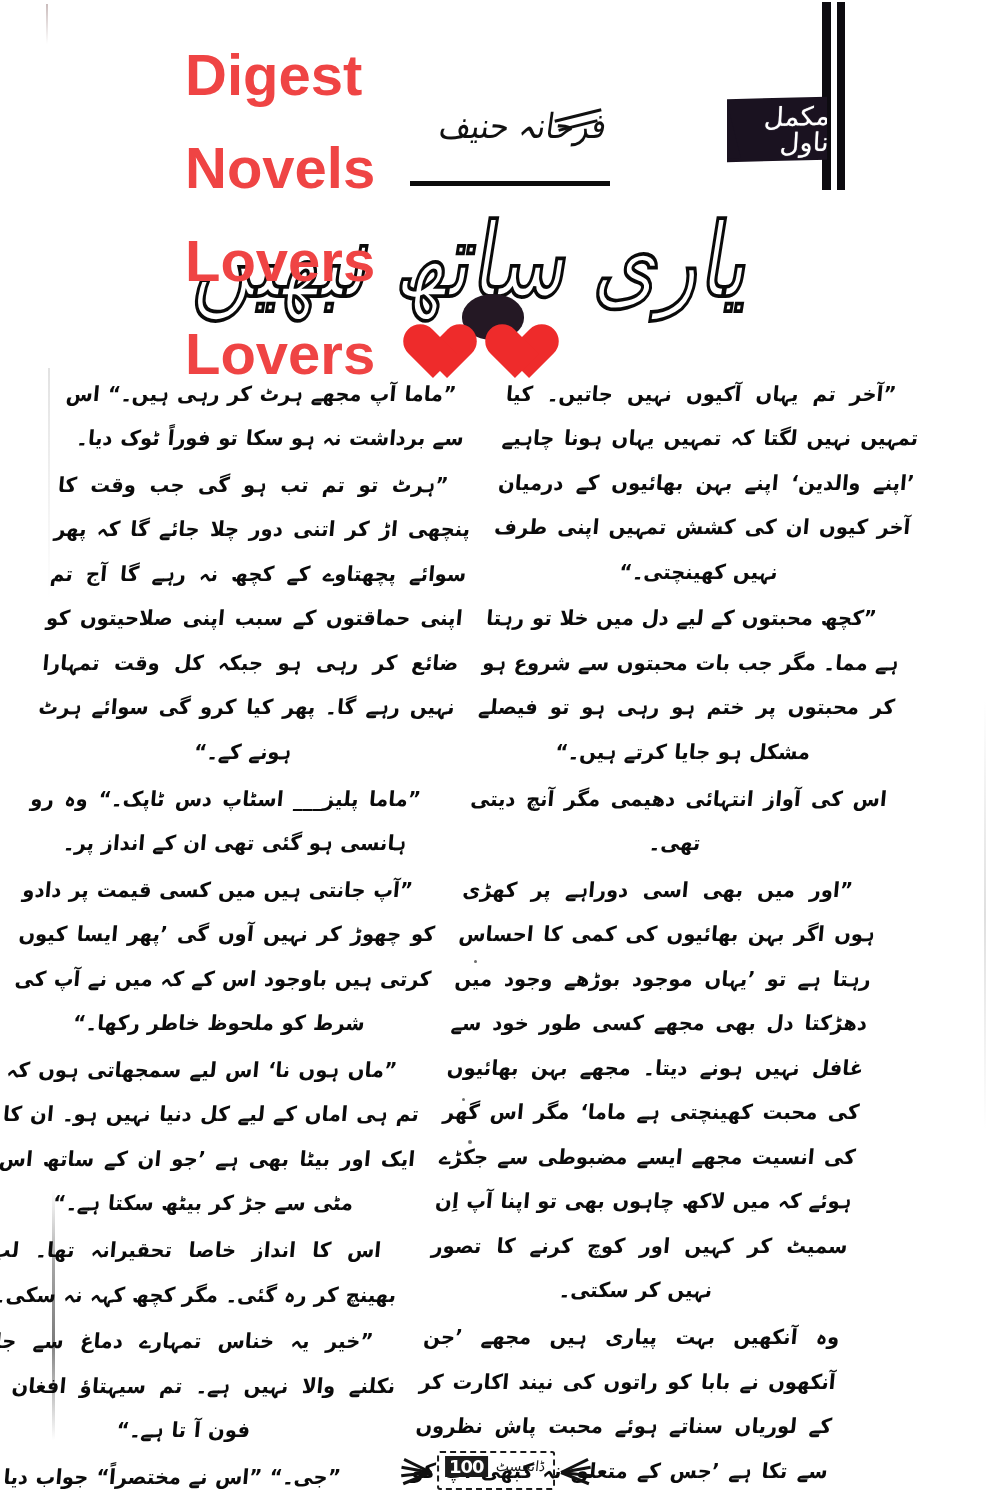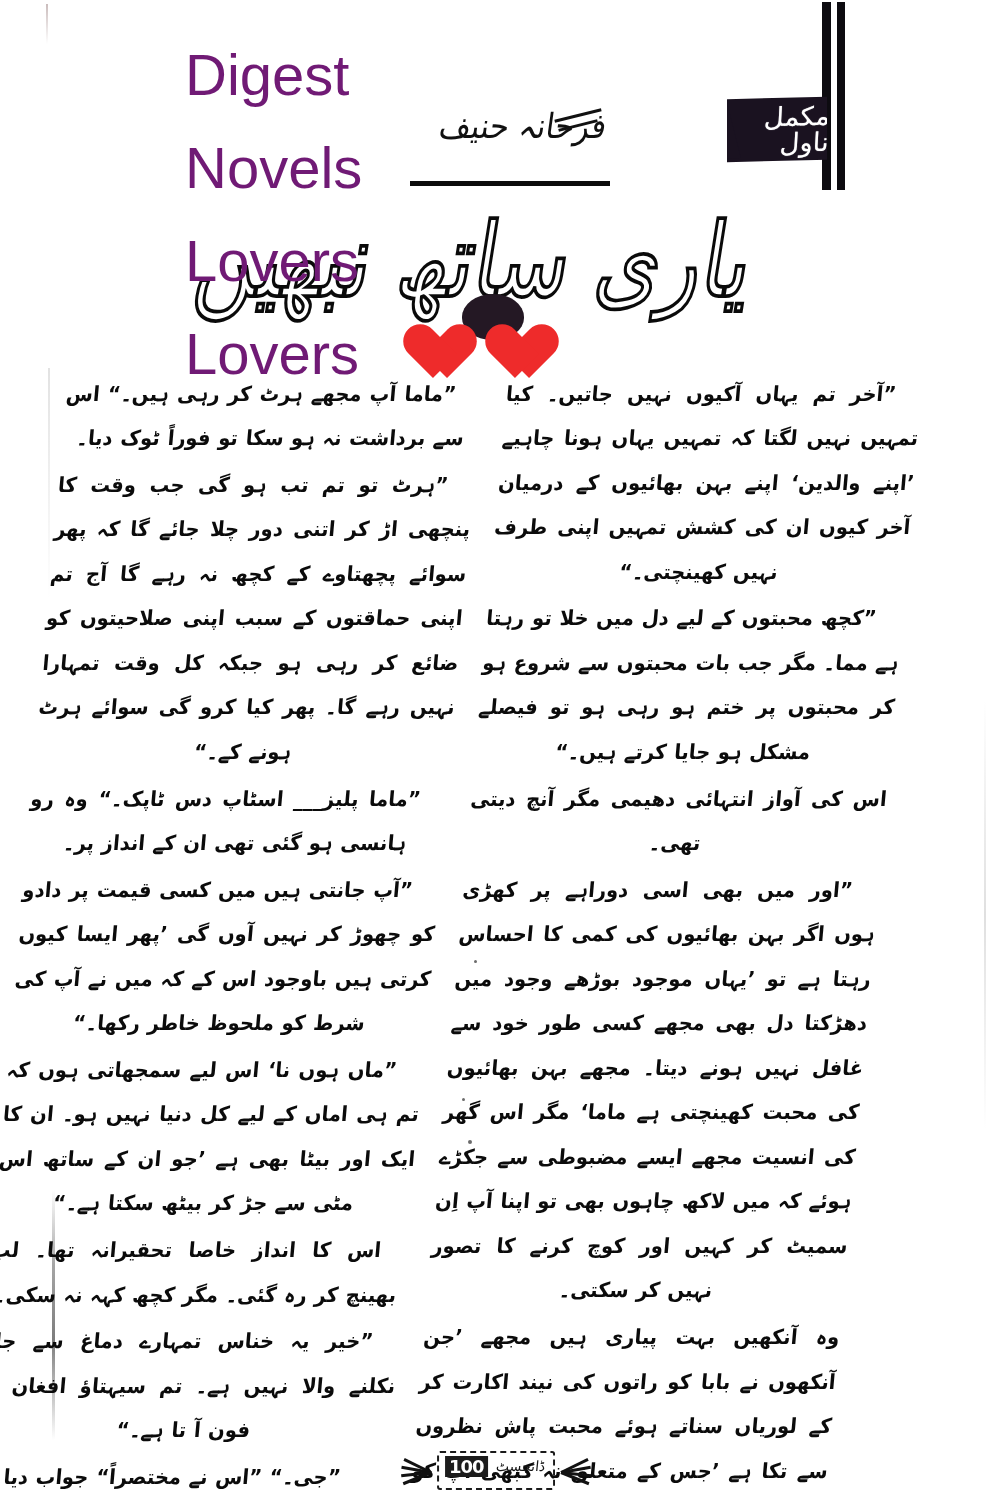--- a/index.html
+++ b/index.html
@@ -202,25 +202,25 @@
   .heart::after  { left: 33px; transform: rotate(-45deg); transform-origin: 100% 100%; }
 
   
   .watermark {
     position: absolute;
     left: 185px; top: 28px;
     z-index: 5;
     pointer-events: none;
   }
   .watermark-line {
-    color: #701a75;
+    color: #ef4444;
     font-size: 58px;
     line-height: 93px;
     font-family: "Liberation Sans", sans-serif;
-    font-weight: 400;
+    font-weight: 700;
     white-space: nowrap;
   }
 
   
   .columns {
     position: absolute;
     left: 0; top: 372px;
     width: 992px; height: 1065px;
     display: flex;
     flex-direction: row-reverse;

